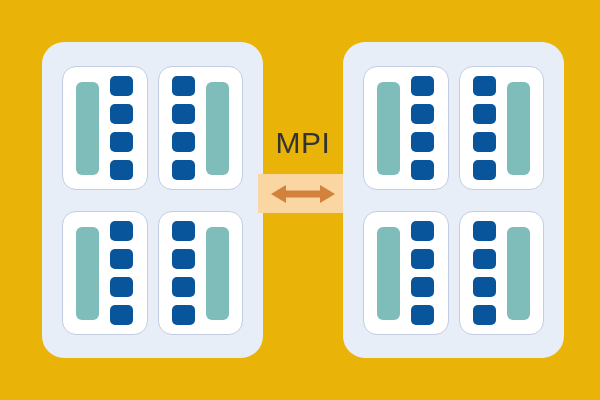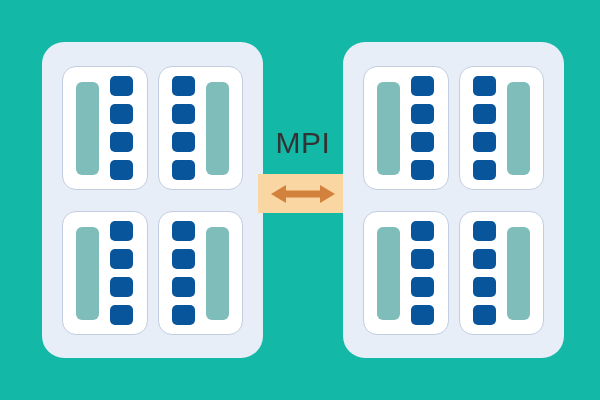--- a/index.html
+++ b/index.html
@@ -10,21 +10,21 @@
     width: 600px;
     height: 400px;
     background: #ffffff;
     font-family: "Liberation Sans", sans-serif;
     overflow: hidden;
   }
   .canvas {
     position: relative;
     width: 600px;
     height: 400px;
-    background: #14b8a6;
+    background: #eab308;
   }
 
   
   .node-panel {
     position: absolute;
     top: 42px;
     width: 221px;
     height: 316px;
     background: #e7eef8;
     border-radius: 22px;

